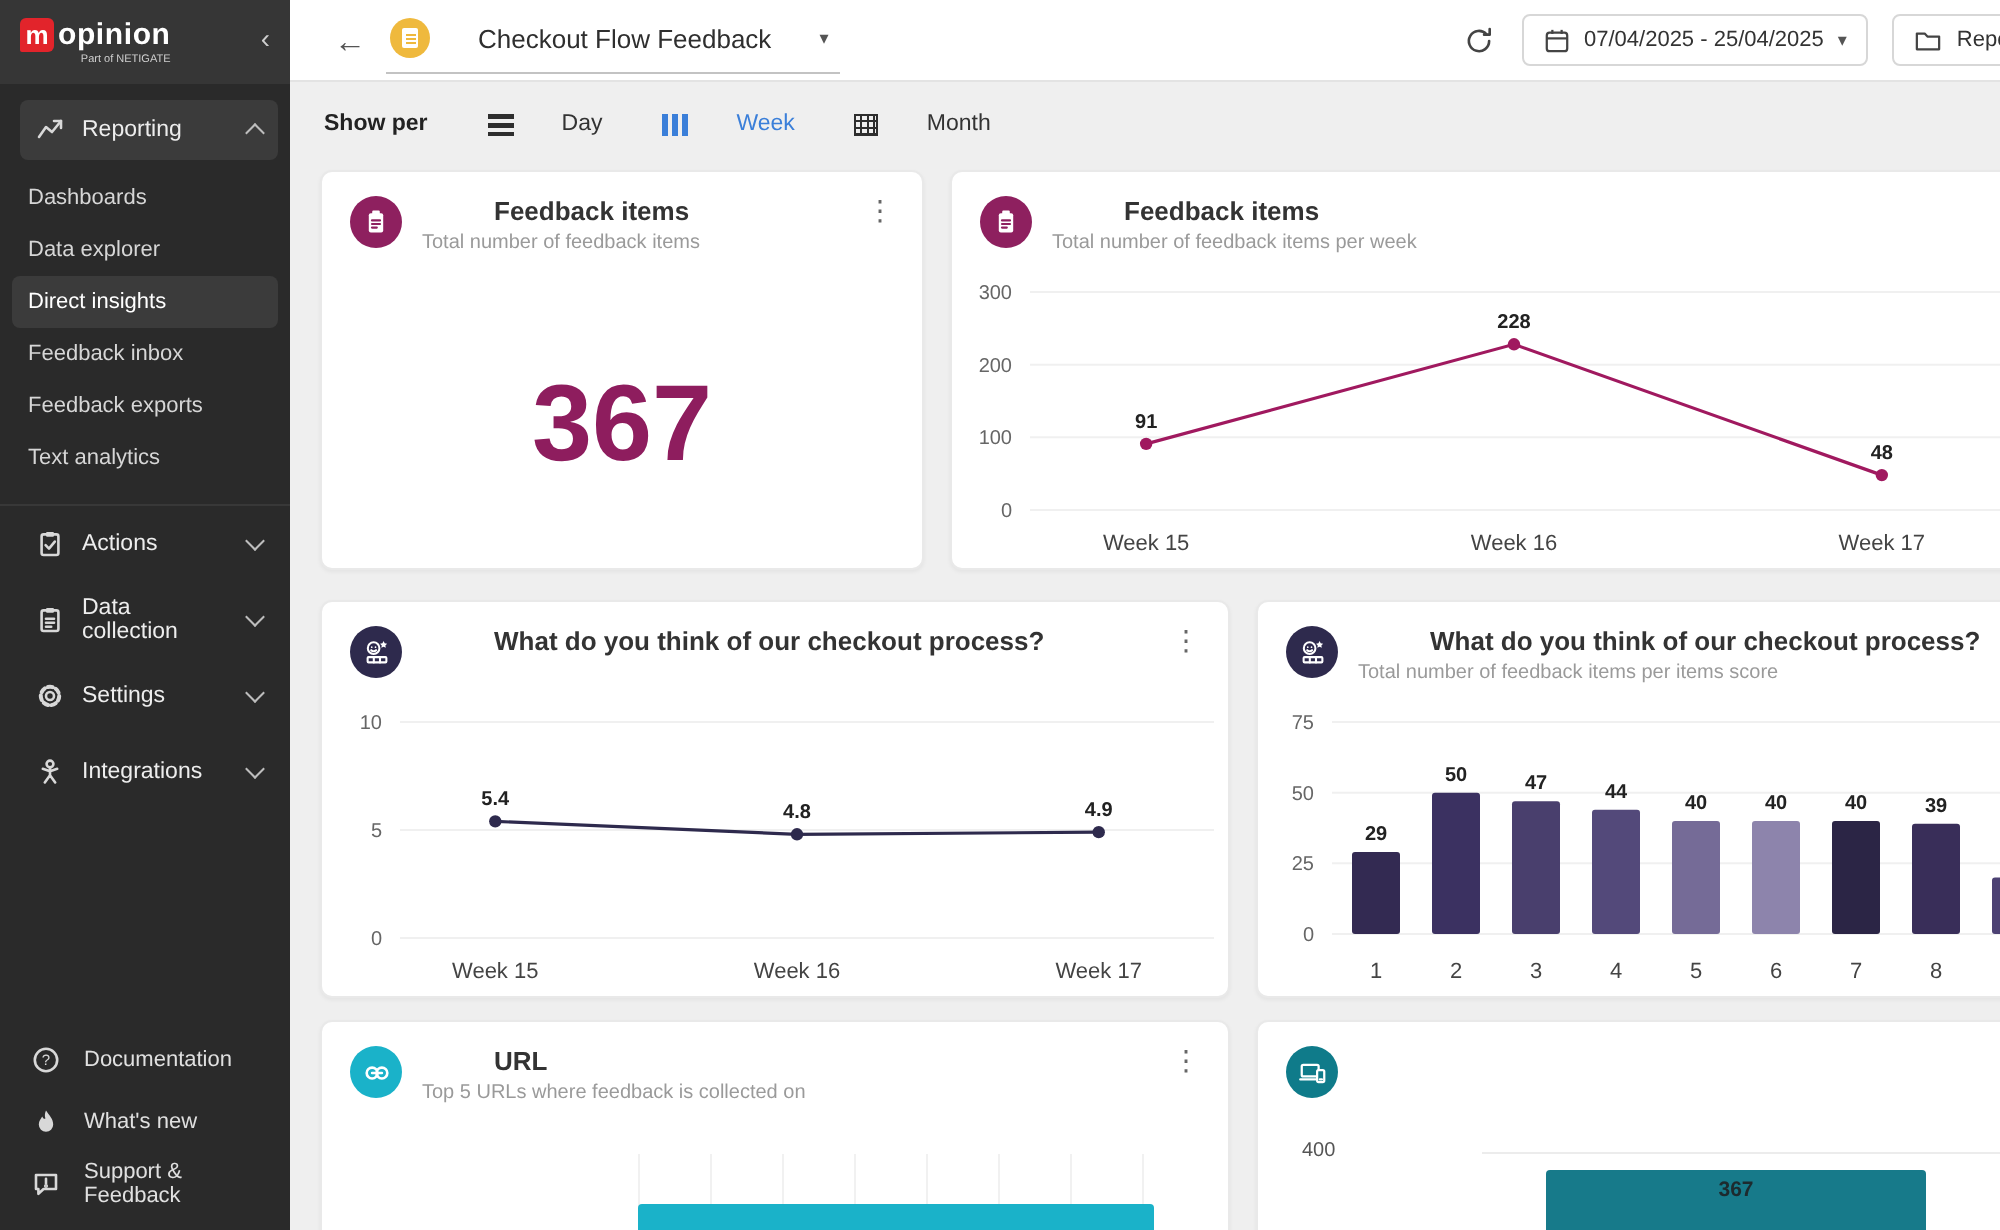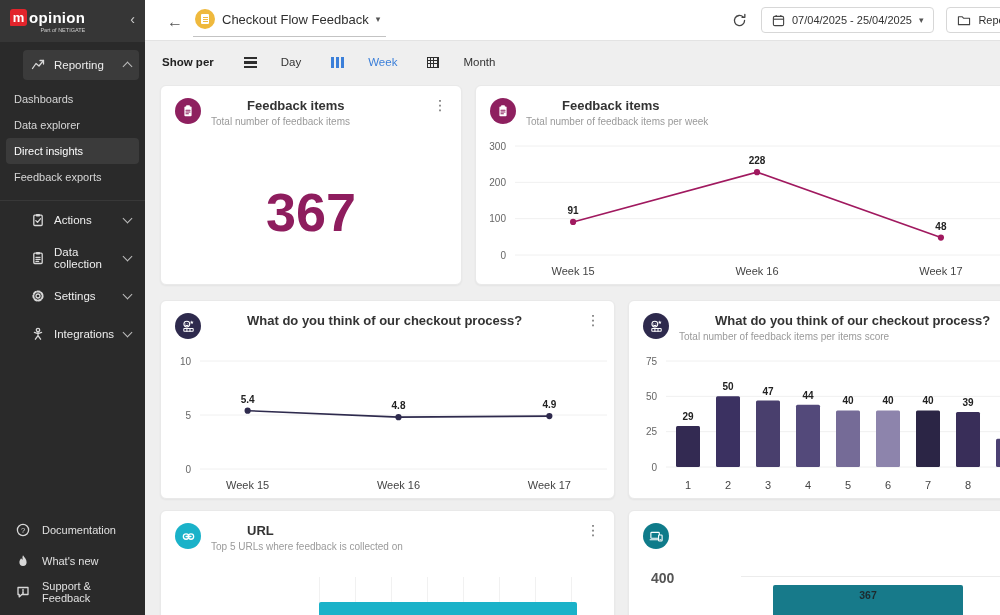--- a/index.html
+++ b/index.html
@@ -8,42 +8,42 @@
   
   .sidebar{position:absolute;left:0;top:0;width:145px;height:615px;background:#2a2a2a;color:#d8d8d8;z-index:5;}
   .logo-row{height:42px;background:#363636;display:flex;align-items:center;padding:0 10px;position:relative;}
   .logo-box{display:flex;flex-direction:column;}
   .logo-line{display:flex;align-items:center;gap:2px;}
   .logo-m{width:17px;height:17px;background:#e2242b;border-radius:3px 3px 3px 1px;color:#fff;font-weight:700;
           font-size:13px;display:flex;align-items:center;justify-content:center;}
   .logo-text{color:#fff;font-size:15px;font-weight:600;letter-spacing:.3px;}
   .logo-tag{font-size:5.5px;color:#cfcfcf;text-align:right;margin-top:1px;}
   .collapse{position:absolute;right:10px;top:11px;color:#cfcfcf;font-size:14px;cursor:pointer;}
-  .navsec{margin:8px 6px 0 23px;height:30px;border-radius:4px;display:flex;align-items:center;gap:9px;
+  .navsec{margin:8px 6px 0 10px;height:30px;border-radius:4px;display:flex;align-items:center;gap:9px;
           padding:0 8px;font-size:11.5px;color:#ededed;cursor:pointer;}
   .navsec.active{background:#3b3b3b;}
   .navsec .lbl{flex:1;}
   .subitems{padding:6px 0 4px 0;}
   .subitem{height:26px;display:flex;align-items:center;padding:0 8px;margin:0 6px;border-radius:4px;
            font-size:11px;color:#d6d6d6;cursor:pointer;}
   .subitem.active{background:#3b3b3b;color:#fff;}
   .navdiv{border-top:1px solid #383838;margin:6px 0 4px 0;}
   .chev{width:6px;height:6px;border-right:1.4px solid #bdbdbd;border-bottom:1.4px solid #bdbdbd;display:inline-block;}
   .chev.up{transform:rotate(-135deg);margin-top:3px;}
   .chev.down{transform:rotate(45deg);margin-bottom:3px;}
   .sb-ico{width:14px;height:14px;flex:0 0 14px;display:flex;align-items:center;justify-content:center;}
   .sb-ico svg{stroke:#d8d8d8;fill:none;stroke-width:1.3;stroke-linecap:round;stroke-linejoin:round;}
   .sb-footer{position:absolute;left:0;right:0;bottom:8px;}
   .footitem{height:31px;display:flex;align-items:center;gap:12px;padding:0 16px;font-size:11px;color:#e0e0e0;cursor:pointer;}
   
   .main{position:absolute;left:145px;top:0;width:855px;height:615px;}
   .hdr{position:absolute;left:0;top:0;right:-145px;height:40px;background:#fff;border-bottom:1px solid #e3e3e3;}
   .hdr-left{position:absolute;left:22px;top:6px;display:flex;align-items:center;gap:10px;}
   .back{font-size:16px;color:#555;cursor:pointer;line-height:1;}
-  .picker{display:flex;align-items:center;gap:7px;border-bottom:1px solid #c3c3c3;padding:3px 6px 7px 2px;cursor:pointer;}
+  .picker{display:flex;align-items:center;gap:24px;border-bottom:1px solid #c3c3c3;padding:3px 6px 7px 2px;cursor:pointer;}
   .survey-ico{width:20px;height:20px;border-radius:50%;background:#efb93d;display:flex;align-items:center;justify-content:center;}
   .survey-doc{width:8px;height:10px;background:#fff;border-radius:1px;
       background-image:linear-gradient(#efb93d 0 0),linear-gradient(#efb93d 0 0),linear-gradient(#efb93d 0 0);
       background-size:5px 1px,5px 1px,5px 1px;background-position:1.5px 2.5px,1.5px 4.5px,1.5px 6.5px;background-repeat:no-repeat;}
   .picker .t{font-size:13px;color:#2f2f2f;font-weight:500;}
   .caret{font-size:9px;color:#555;}
   .hdr-right{position:absolute;left:585px;top:7px;display:flex;align-items:center;gap:12px;white-space:nowrap;}
   .iconbtn{background:none;border:none;padding:2px;cursor:pointer;display:flex;align-items:center;}
   .pillbtn{display:flex;align-items:center;gap:7px;height:26px;padding:0 10px;background:#fff;border:1px solid #d7d7d7;
            border-radius:4px;font-size:11px;color:#333;cursor:pointer;font-family:inherit;}
@@ -72,21 +72,21 @@
   .chart{position:absolute;left:1px;right:1px;top:48px;bottom:1px;}
   .chart text{font-family:"Liberation Sans",sans-serif;}
   .chart .tk{font-size:10px;fill:#666;}
   .chart .vl{font-size:10px;fill:#222;font-weight:700;}
   .chart .xl{font-size:11px;fill:#444;}
   
   .url-grid{position:absolute;left:158px;right:14px;top:66px;bottom:0;
             background:repeating-linear-gradient(to right,#f1f1f1 0 1px,transparent 1px 36px);}
   .url-bar{position:absolute;left:158px;top:91px;width:258px;height:80px;background:#1ab2c9;border-radius:2px;}
   
-  .dev-tick{position:absolute;left:22px;top:59px;font-size:14px;color:#555;font-weight:bold;}
+  .dev-tick{position:absolute;left:22px;top:59px;font-size:10px;color:#555;}
   .dev-grid{position:absolute;left:112px;right:0;top:65px;border-top:1px solid #ececec;}
   .dev-bar{position:absolute;left:144px;top:74px;width:190px;height:130px;background:#177a8a;border-radius:2px 2px 0 0;text-align:center;}
   .dev-bar span{font-size:10.5px;font-weight:700;color:#1d2a2e;display:inline-block;margin-top:3px;}
 </style>
 </head>
 <body>
 
 <div class="app">
 
   <aside class="sidebar">
@@ -108,21 +108,23 @@
             <polyline points="9,2.5 12.5,2.5 12.5,6"></polyline>
           </svg>
       </span>
       <span class="lbl">Reporting</span>
       <span class="chev up"></span>
     </div>
     <div class="subitems">
       <div class="subitem">Dashboards</div>
       <div class="subitem">Data explorer</div>
       <div class="subitem active">Direct insights</div>
+      <div class="subitem">Feedback inbox</div>
       <div class="subitem">Feedback exports</div>
+      <div class="subitem">Text analytics</div>
     </div>
     <div class="navdiv"></div>
 
     <div class="navsec" style="margin-top:2px;">
       <span class="sb-ico">
         <svg width="14" height="14" viewBox="0 0 14 14">
             <rect x="2.8" y="2.2" width="8.4" height="10.3" rx="1"></rect>
             <rect x="5" y="1" width="4" height="2.4" rx="0.6" fill="#d8d8d8" stroke="none"></rect>
             <polyline points="4.8,7.6 6.5,9.3 9.4,5.8"></polyline>
           </svg>

